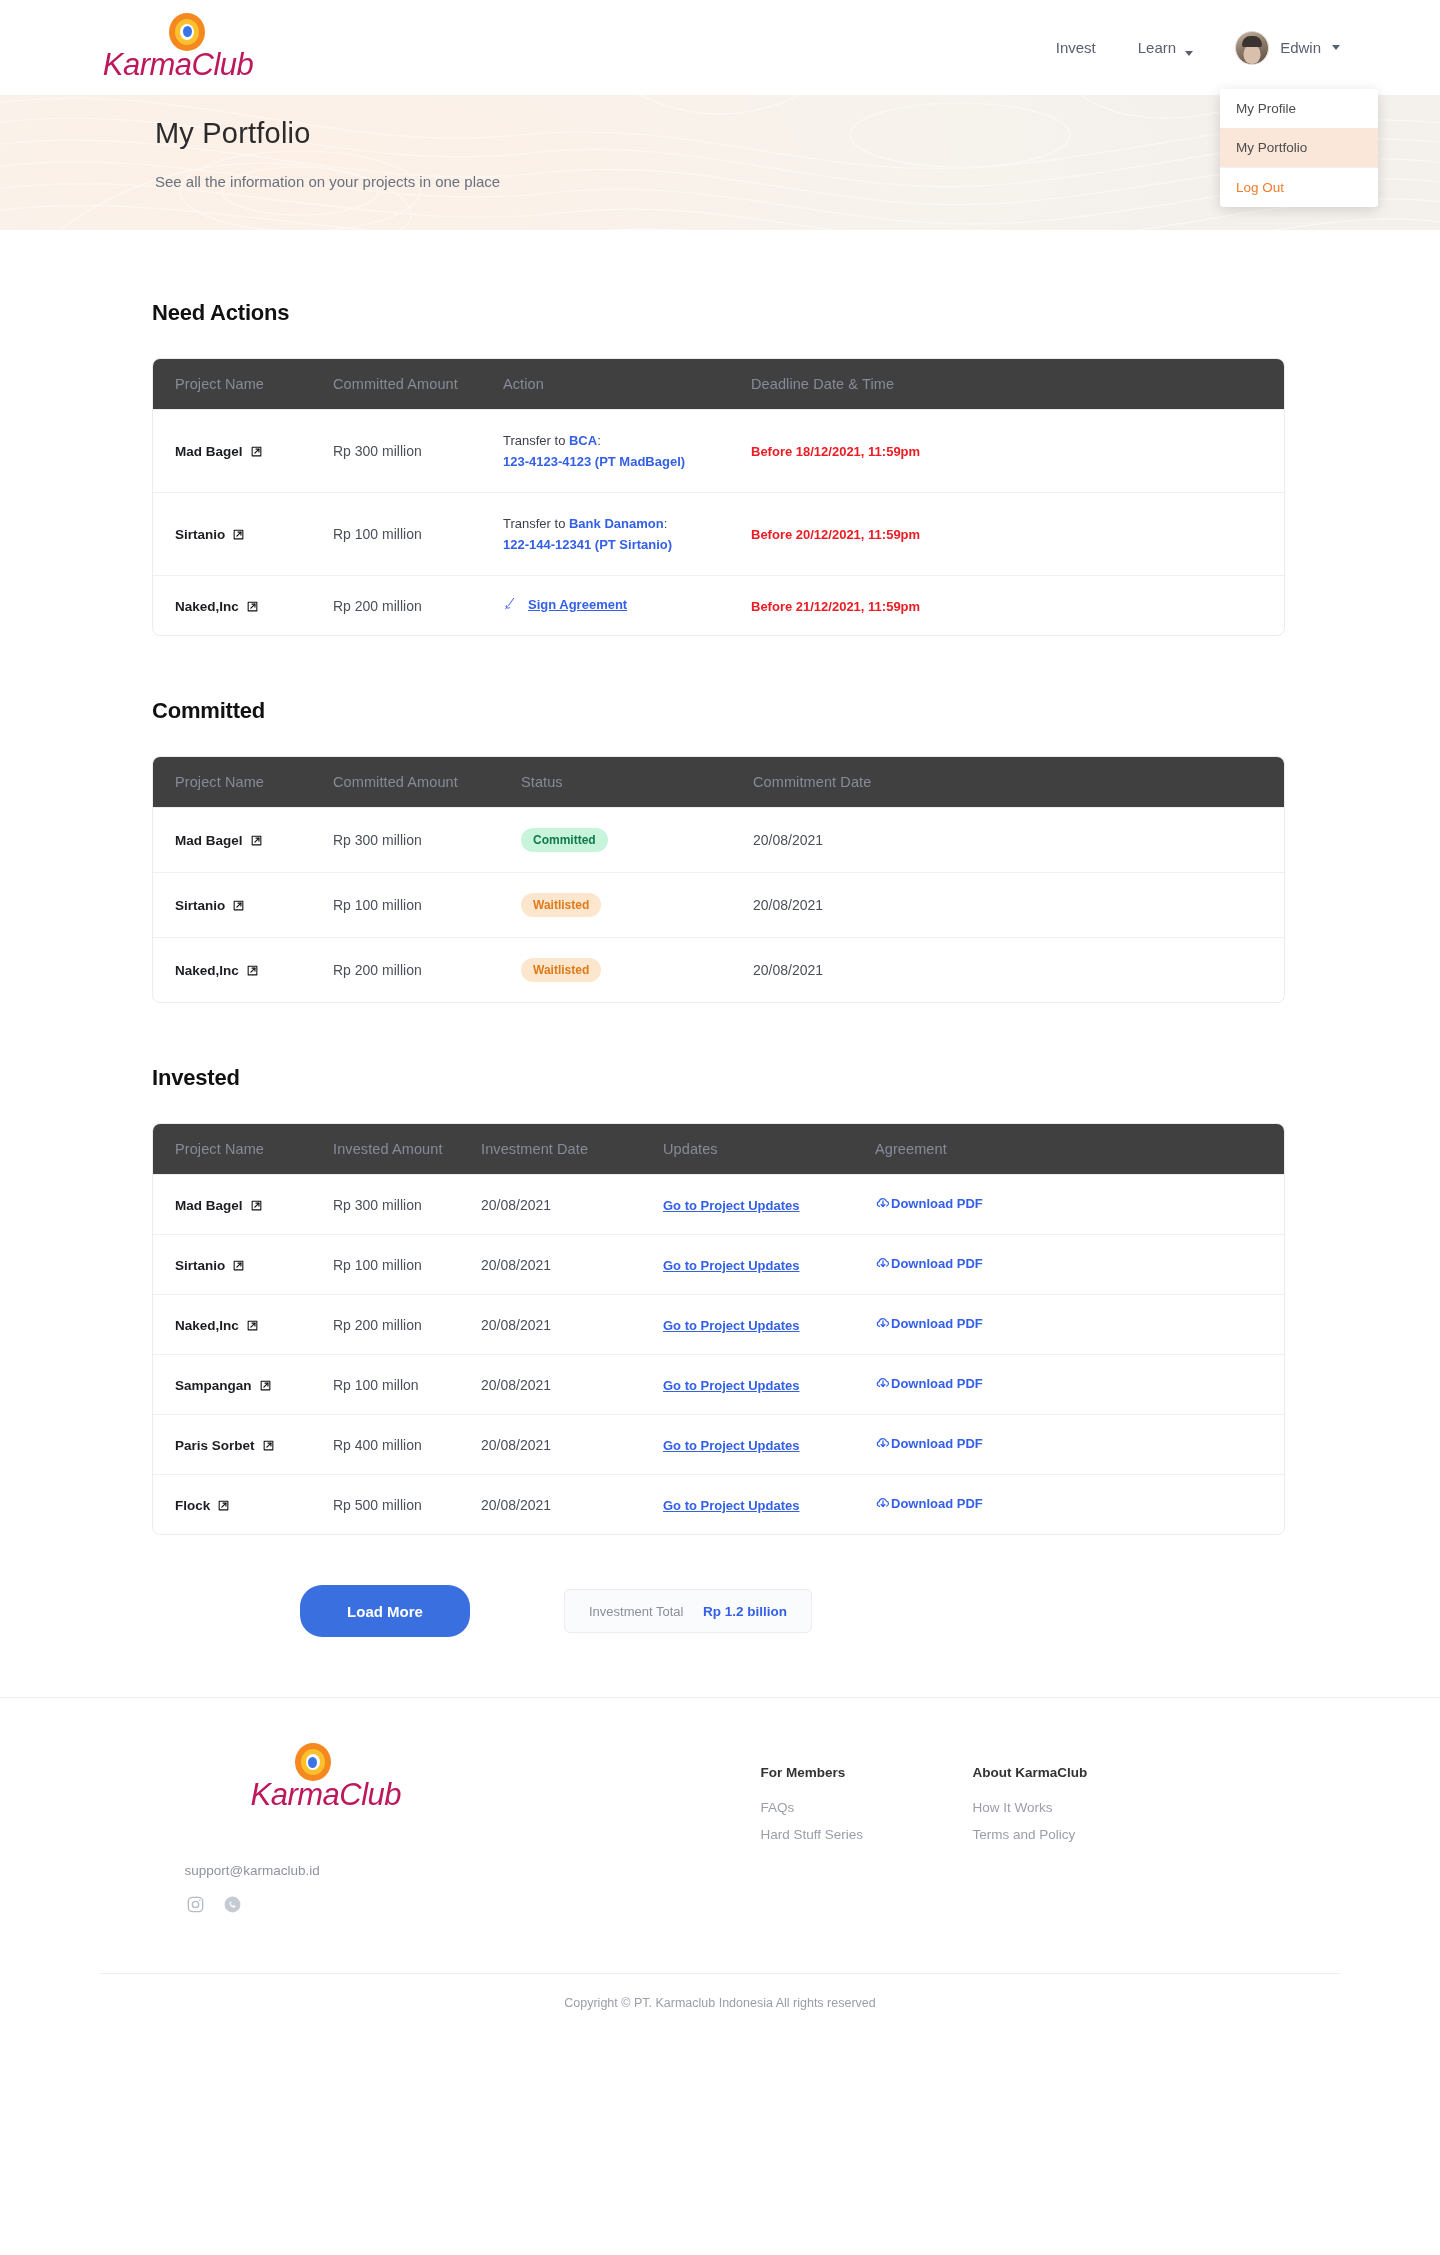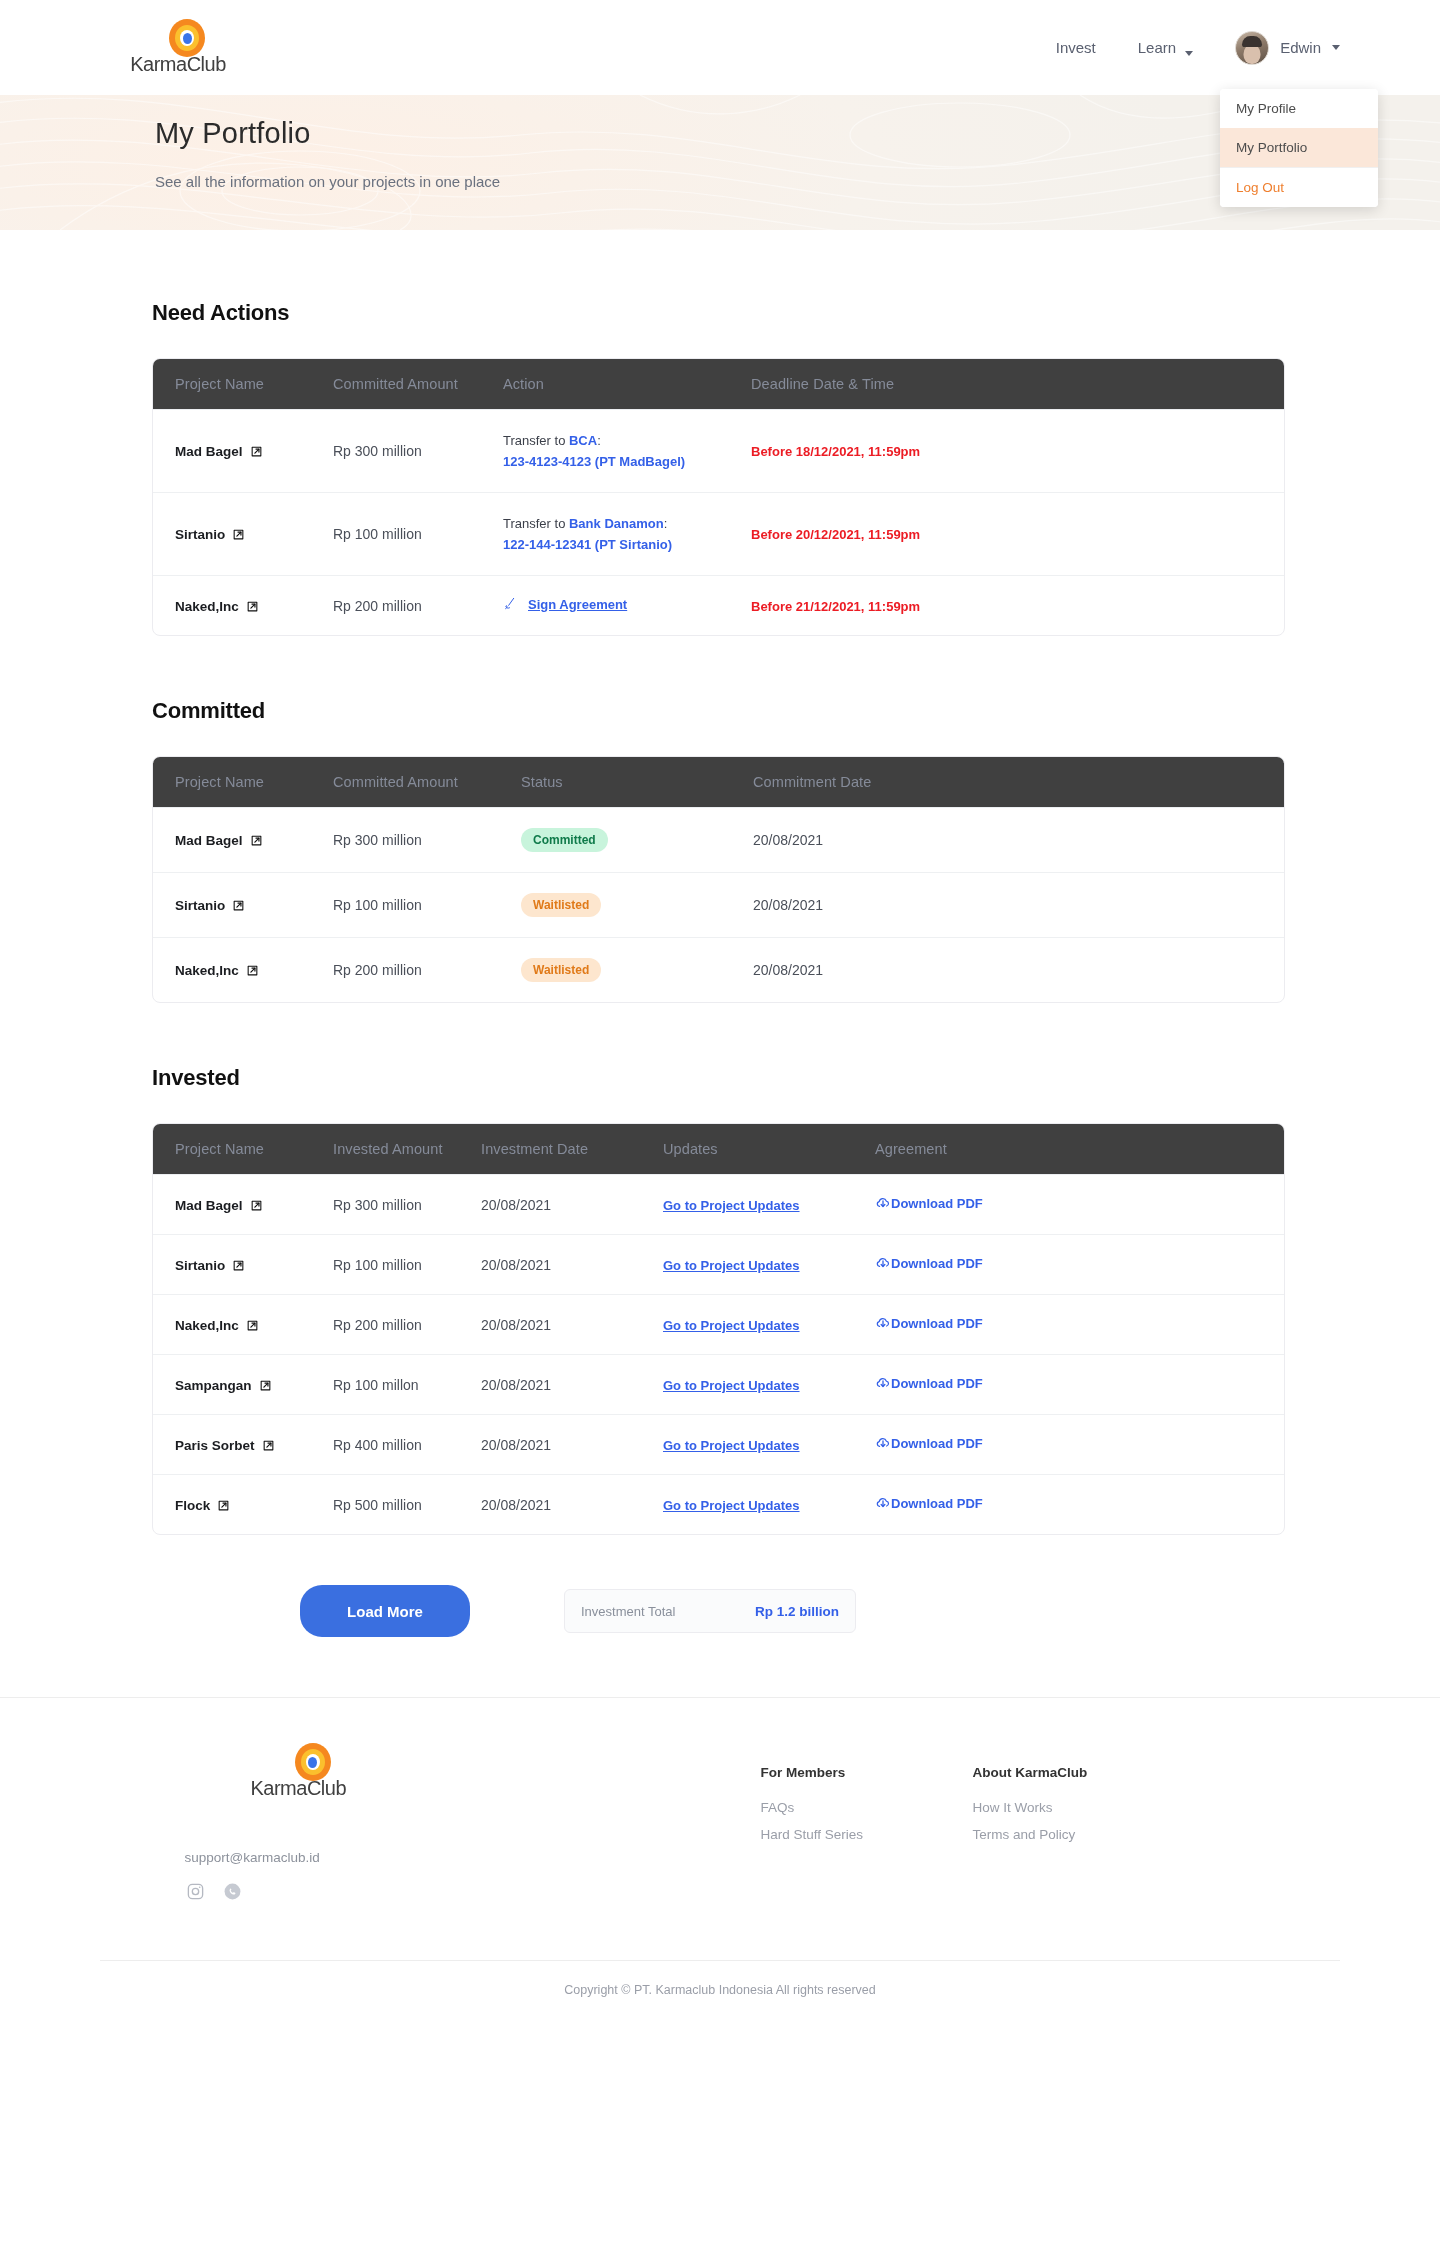--- a/index.html
+++ b/index.html
@@ -37,21 +37,21 @@
     display: flex; align-items: center; justify-content: center;
   }
   .brand-mark .ring3 {
     width: 14px; height: 16px; border-radius: 50%;
     background: #fff;
     display: flex; align-items: center; justify-content: center;
   }
   .brand-mark .dot { width: 9px; height: 11px; border-radius: 50%; background: #3a74e8; }
   .brand-word {
     font-family: "Liberation Sans", sans-serif;
-    font-size: 20px; letter-spacing: -0.5px; color: #404040; font-weight: 400;
+    font-size: 31px; letter-spacing: -0.5px; color: #be185d; font-weight: 400; font-style: italic;
   }
 
   .nav-right { display: flex; align-items: center; gap: 42px; }
   .nav-link {
     font-size: 15px; color: #5a6070; text-decoration: none;
     display: flex; align-items: flex-end; gap: 9px;
   }
   .caret {
     width: 0; height: 0;
     border-left: 4.5px solid transparent;
@@ -191,24 +191,24 @@
     padding-left: 152px; margin-top: 50px;
   }
   .btn-load {
     width: 170px; height: 52px; border: none; border-radius: 22px;
     background: #3a6fe0; color: #fff; font-size: 15px; font-weight: 700;
     cursor: pointer;
     font-family: "Liberation Sans", sans-serif;
     margin-left: 148px;
   }
   .total-box {
-    width: 292px; height: 44px; border: 1px solid #ececf0; border-radius: 6px;
+    width: 248px; height: 44px; border: 1px solid #ececf0; border-radius: 6px;
     background: #fafbfc;
     display: flex; align-items: center; justify-content: space-between;
-    padding: 0 16px; margin-left: 22px;
+    padding: 0 24px; margin-left: 22px;
   }
   .total-label { font-size: 13px; color: #8a909c; }
   .total-value { font-size: 13.5px; font-weight: 700; color: #3460e8; }
 
   
   .footer {
     border-top: 1px solid #ededed;
     padding: 45px 0 0 0;
     position: relative;
   }

